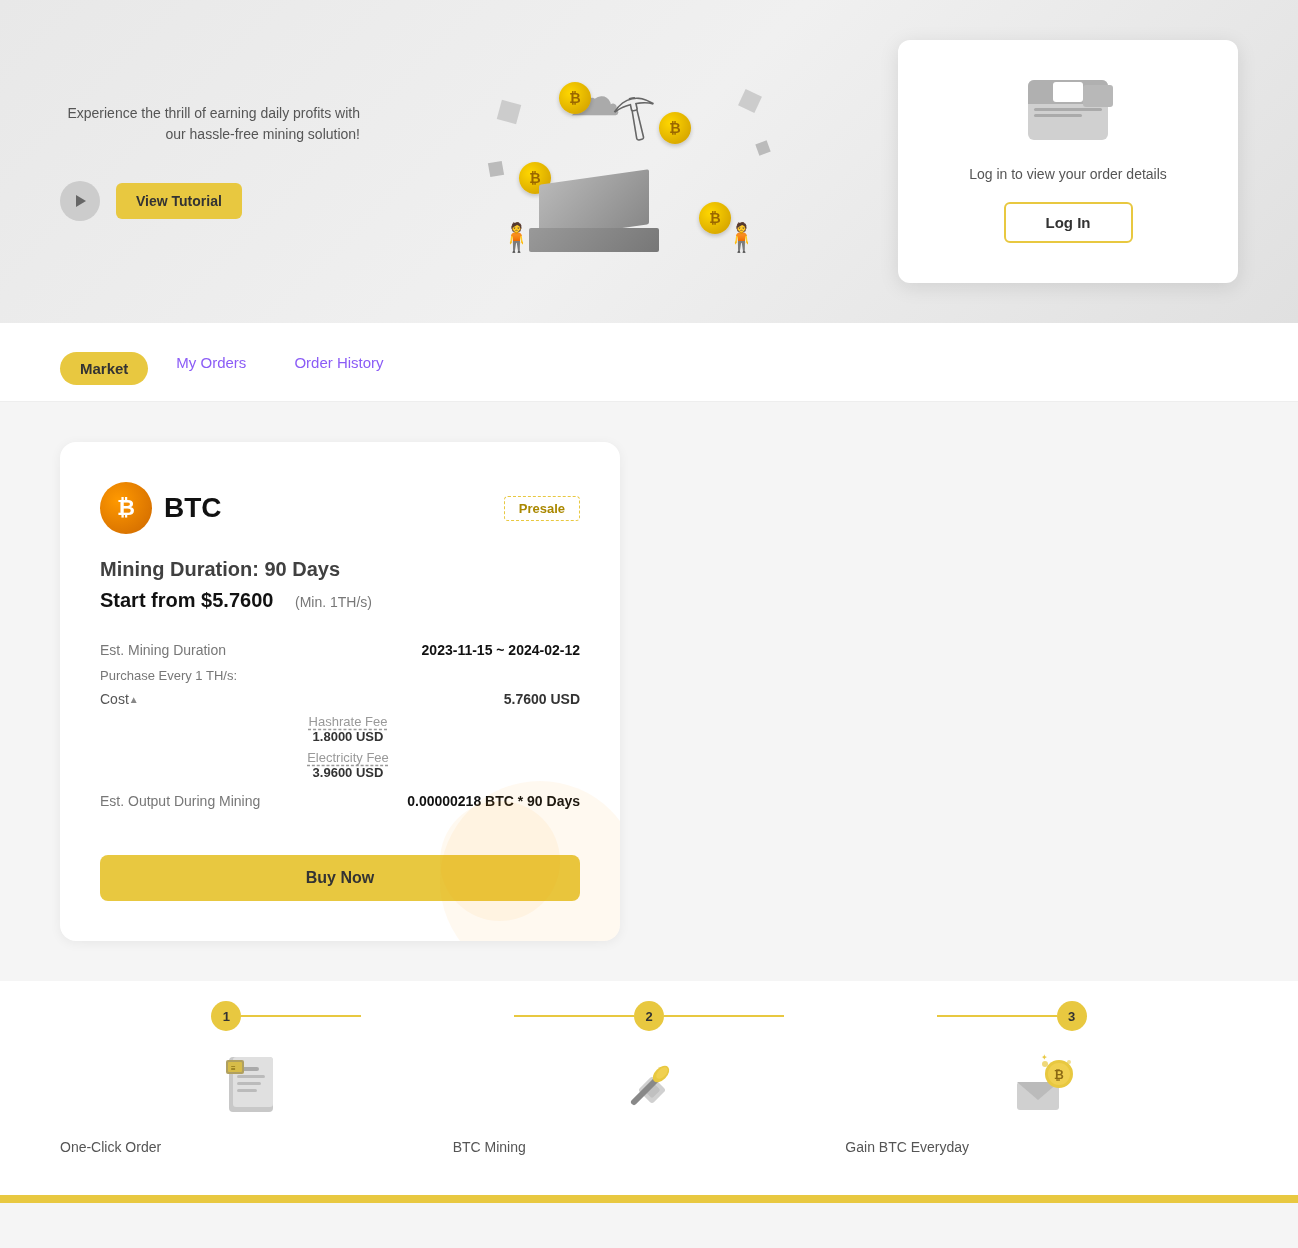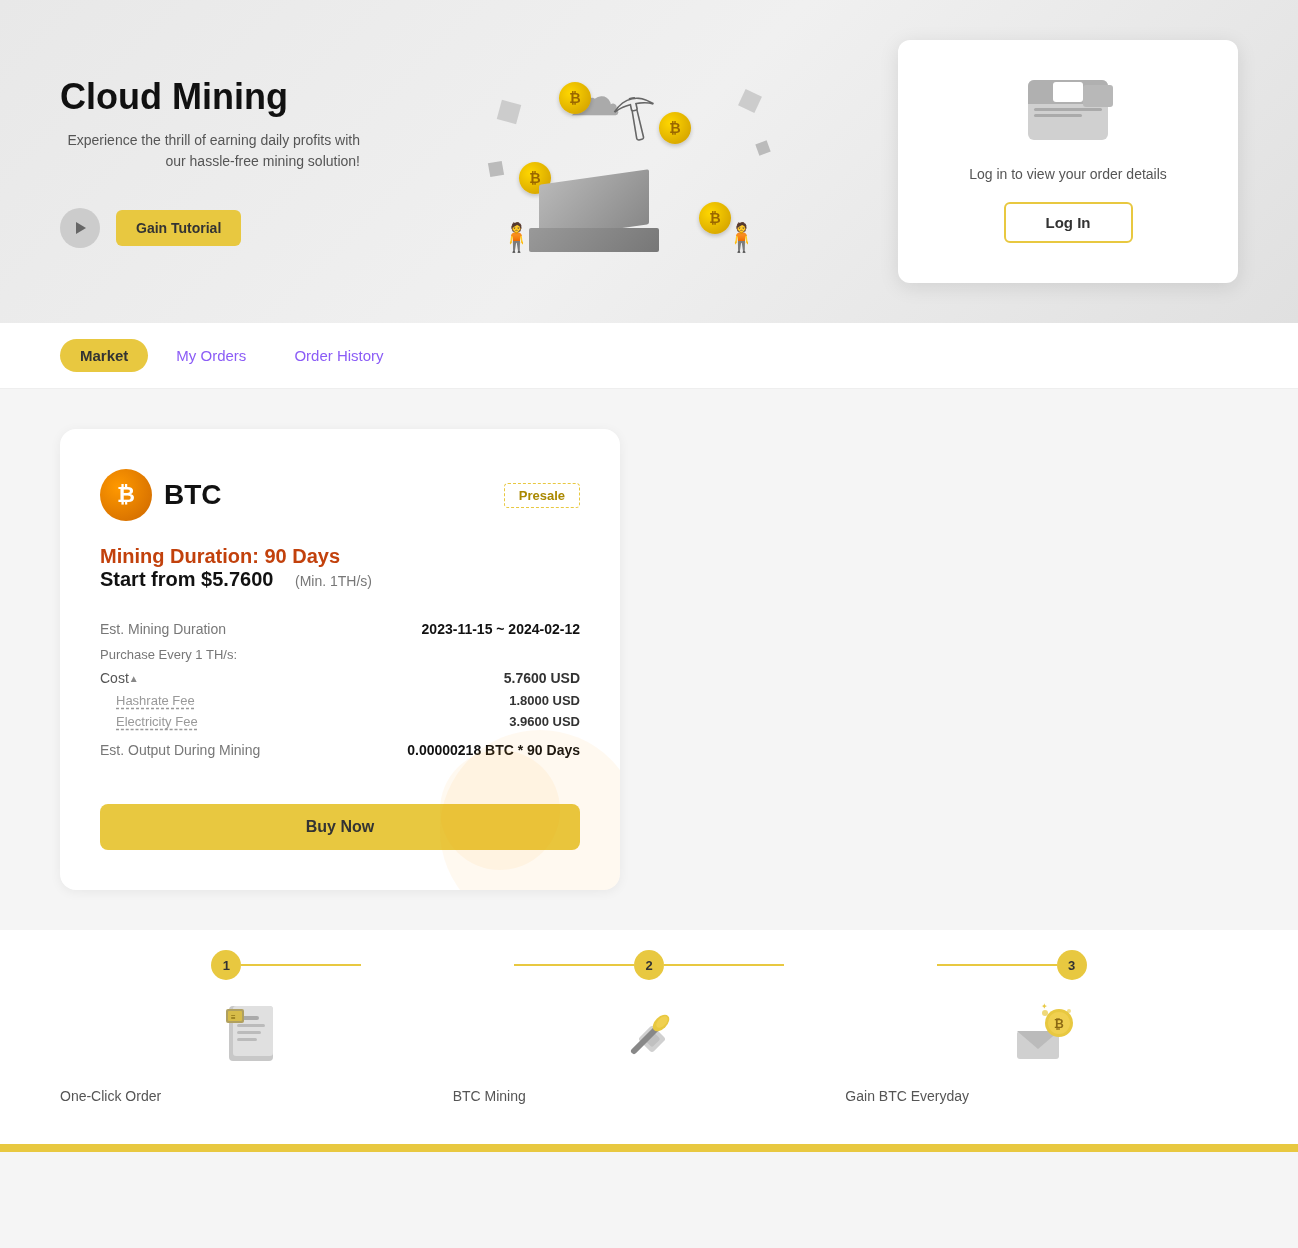--- a/index.html
+++ b/index.html
@@ -108,20 +108,21 @@
       font-weight: 500;
       cursor: pointer;
       border: none;
       background: transparent;
       color: #8b5cf6;
     }
     .nav-tab.active {
       background: #e8c840;
       color: #333;
       font-weight: 700;
+      margin-top: 13px;
     }
 
     
     .main-content { padding: 40px 60px; background: #f5f5f5; }
 
     
     .mining-card {
       background: white;
       border-radius: 16px;
       padding: 40px;
@@ -150,21 +151,21 @@
     }
     .btc-name { font-size: 28px; font-weight: 800; color: #111; }
     .presale-badge {
       border: 1.5px dashed #e8c840;
       color: #aa8800;
       padding: 4px 14px;
       border-radius: 4px;
       font-size: 13px;
       font-weight: 600;
     }
-    .mining-duration { font-size: 20px; font-weight: 800; margin-bottom: 0; color: #c2410c; }
+    .mining-duration { font-size: 20px; font-weight: 800; margin-bottom: 8px; color: #404040; }
     .start-price { font-size: 20px; font-weight: 800; color: #111; margin-bottom: 24px; }
     .start-price .min-label { font-size: 14px; font-weight: 400; color: #777; margin-left: 16px; }
 
     
     .details-section { margin-bottom: 20px; }
     .detail-row {
       display: flex;
       justify-content: space-between;
       align-items: center;
       padding: 6px 0;
@@ -175,20 +176,21 @@
     .cost-row { display: flex; justify-content: space-between; align-items: center; padding: 4px 0; }
     .cost-label { color: #555; font-size: 14px; display: flex; align-items: center; gap: 0; }
     .sort-icon { font-size: 10px; color: #888; }
     .cost-value { font-weight: 700; font-size: 14px; }
     .sub-fee-row {
       display: flex;
       justify-content: space-between;
       align-items: center;
       padding: 3px 0 3px 16px;
       font-size: 13px;
+      flex-direction: column;
     }
     .sub-fee-label { color: #999; text-decoration: underline; text-decoration-style: dashed; text-underline-offset: 3px; }
     .sub-fee-value { font-weight: 600; color: #333; }
     .output-row {
       display: flex;
       justify-content: space-between;
       align-items: center;
       padding: 6px 0;
       font-size: 14px;
       margin-top: 4px;
@@ -294,29 +296,28 @@
       height: 8px;
       margin-top: 0;
     }
   </style>
 </head>
 <body>
 
 <section>
   <div class="hero">
     <div class="hero-left">
-      <h1 class="hero-title">Cloud Mining</h1>
       <p class="hero-subtitle">Experience the thrill of earning daily profits with our hassle-free mining solution!</p>
       <div class="hero-actions">
         <button class="play-btn">
           <svg viewBox="0 0 16 16">
               <polygon points="4,2 14,8 4,14" fill="#666"></polygon>
             </svg>
         </button>
-        <button class="tutorial-btn">Gain Tutorial</button>
+        <button class="tutorial-btn">View Tutorial</button>
       </div>
     </div>
 
     <div class="hero-illustration">
       <div class="mining-illustration">
 
         <div style="position:absolute;top:5px;left:90px;font-size:52px;color:#aaa;">☁</div>
 
         <div class="coin coin-1">₿</div>
         <div class="coin coin-2">₿</div>

